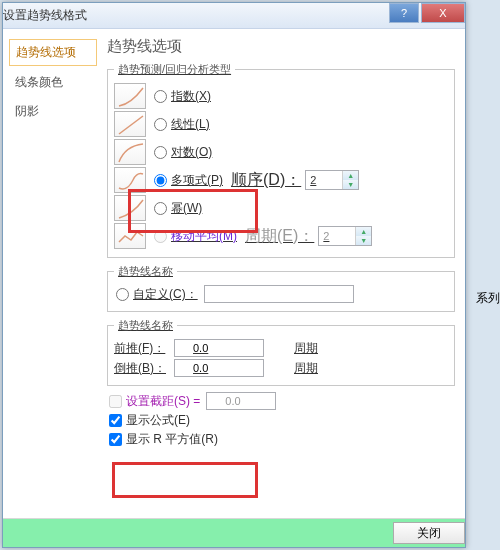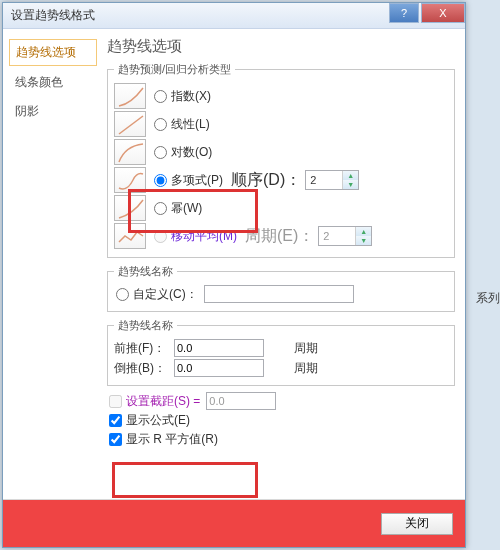--- a/index.html
+++ b/index.html
@@ -1,44 +1,44 @@
 <!DOCTYPE html>
 <html><head>
 <meta charset="utf-8">
 <style>
   * { box-sizing: border-box; font-family: "Microsoft YaHei", SimSun, sans-serif; }
   body { margin: 0; background: #d8e4ef; width: 500px; height: 550px; overflow: hidden; position: relative; }
   .window { position: absolute; left: 2px; top: 2px; width: 464px; height: 546px; background: #fff; border: 1px solid #7b9ebd; box-shadow: 0 0 6px rgba(0,0,0,0.3); }
-  .titlebar { height: 26px; background: linear-gradient(#f2f6fb,#dce7f5); display: flex; align-items: center; padding-left: 8px; font-size: 12px; color: #333; border-bottom: 1px solid #c6d4e8; position: relative; }
+  .titlebar { height: 26px; background: linear-gradient(#f2f6fb,#dce7f5); display: flex; align-items: center; font-size: 12px; color: #333; border-bottom: 1px solid #c6d4e8; position: relative; }
   .tb-btns { position: absolute; right: 0; top: 0; display: flex; }
   .tb-btn { width: 30px; height: 20px; border: 1px solid #9cb6d6; margin-left: 2px; display: flex; align-items: center; justify-content: center; font-size: 11px; color: #fff; }
   .tb-help { background: linear-gradient(#7ba7db,#4a7dc0); }
   .tb-close { background: linear-gradient(#e07a7a,#c04a4a); width: 44px; }
   .body { display: flex; height: calc(100% - 66px); }
   .sidebar { width: 100px; padding: 10px 6px; }
   .side-item { font-size: 12px; color: #555; padding: 4px 6px; margin-bottom: 4px; cursor: pointer; }
   .side-item.sel { background: #fff; border: 1px solid #f4c978; color: #b36b00; }
   .main { flex: 1; padding: 6px 10px 0 4px; font-size: 12px; color: #333; overflow: hidden; }
   h2 { font-size: 15px; font-weight: normal; color: #5a5a5a; margin: 2px 0 6px 0; }
-  fieldset { border: 1px solid #c8c8c8; margin: 0 0 6px 0; padding: 4px 6px 6px 6px; }
+  fieldset { border: 1px solid #c8c8c8; margin: 0 0 6px 0; padding: 4px 6px 6px 6px; text-decoration: underline; }
   legend { font-size: 11px; color: #555; padding: 0 4px; }
   .row { display: flex; align-items: center; margin: 2px 0; }
   .thumb { width: 32px; height: 26px; border: 1px solid #b8b8b8; background: linear-gradient(#fff,#f4f4f4); margin-right: 6px; position: relative; }
   .thumb svg { position: absolute; top: 2px; left: 2px; }
   input[type=radio], input[type=checkbox] { margin: 0 4px 0 2px; }
   label { font-size: 12px; }
   .inline-field { margin-left: 8px; font-size: 16px; }
-  input.num { width: 40px; height: 18px; font-size: 11px; border: 1px solid #abadb3; padding: 0 2px; }
+  input.num { width: 40px; height: 18px; font-size: 11px; border: 1px solid #abadb3; padding: 0 18px; }
   .spinner { width: 54px; height: 20px; border: 1px solid #abadb3; display: inline-flex; align-items: center; background: #fff; padding-left: 4px; font-size: 11px; margin-left: 4px; position: relative; }
   .spinner .arrows { position: absolute; right: 0; top: 0; width: 16px; height: 100%; border-left: 1px solid #cfcfcf; display: flex; flex-direction: column; }
   .spinner .arrows div { flex: 1; display: flex; align-items: center; justify-content: center; font-size: 7px; color: #4a6; background: linear-gradient(#eef6fb,#d6e8f5); }
   .hl-red { position: absolute; border: 3px solid #d33; pointer-events: none; }
-  .footer { position: absolute; bottom: 0; left: 0; right: 0; height: 48px; border-top: 1px solid #d8d8d8; background: #ef4444; display: flex; justify-content: flex-end; align-items: center; padding-right: 12px; }
+  .footer { position: absolute; bottom: 0; left: 0; right: 0; height: 29px; border-top: 1px solid #d8d8d8; background: #86efac; display: flex; justify-content: flex-end; align-items: center; }
   .btn-close { width: 72px; height: 22px; border: 1px solid #ababab; background: linear-gradient(#fdfdfd,#e8e8e8); font-size: 12px; cursor: pointer; }
-  .stray { position: absolute; right: 0; top: 290px; font-size: 12px; color: #404040; }
+  .stray { position: absolute; right: 0; top: 290px; font-size: 12px; color: #000000; }
 </style>
 </head>
 <body>
 
 <div class="window">
   <div class="titlebar">
     <span>设置趋势线格式</span>
     <div class="tb-btns">
       <div class="tb-btn tb-help">?</div>
       <div class="tb-btn tb-close">X</div>

